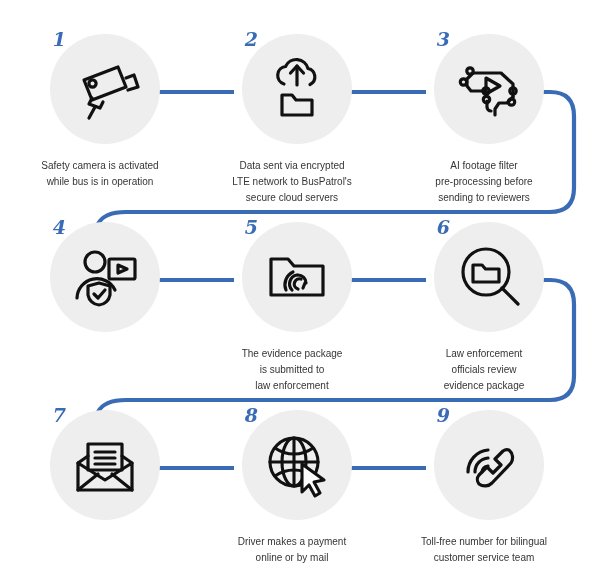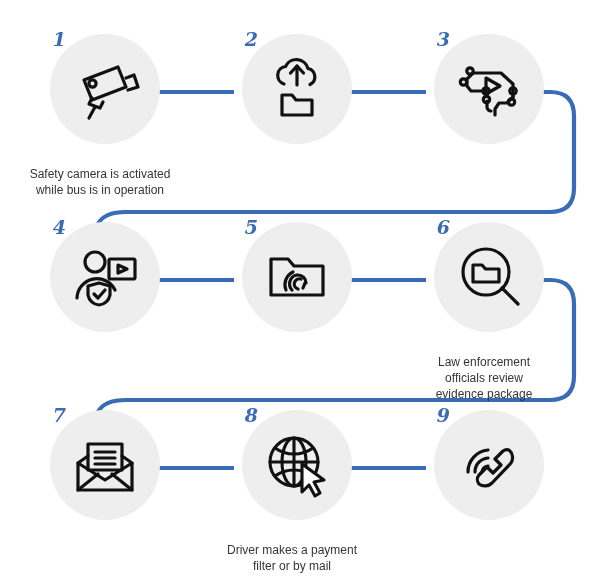--- a/index.html
+++ b/index.html
@@ -47,22 +47,22 @@
     width:56px;
     text-align:right;
     font-family:"DejaVu Serif", serif;
     font-style:italic;
     font-weight:700;
     font-size:19px;
     color:#3a6cb5;
     letter-spacing:0px;
   }
   .caption{
-    margin-top:18px;
-    font-size:12px;
+    margin-top:10px;
+    font-size:10px;
     line-height:16.2px;
     color:#353535;
     font-family:"Liberation Sans", sans-serif;
     padding:0 4px;
     white-space:pre-line;
   }
 
   
   .r1{top:30px;}
   .r2{top:218px;}
@@ -118,20 +118,23 @@
       <div class="icon">
         <svg width="70" height="70" viewBox="0 0 70 70" fill="none" stroke="#111" stroke-width="3.2" stroke-linejoin="round" stroke-linecap="round">
           <path d="M22 30 a9 9 0 0 1 1.5 -17.5 a12 12 0 0 1 22.5 2 a8.5 8.5 0 0 1 2 16"></path>
           <path d="M35 31 L35 12"></path>
           <path d="M28.5 19 L35 12 L41.5 19"></path>
           <path d="M20 41 L30 41 L34 46 L50 46 L50 61 L20 61 Z"></path>
         </svg>
       </div>
       <div class="num">2</div>
     </div>
+    <div class="caption">Data sent via encrypted
+LTE network to BusPatrol's
+secure cloud servers</div>
   </div>
 
   <div class="step r1 c3">
     <div class="circle-wrap">
       <div class="circle"></div>
       <div class="icon">
         <svg width="72" height="72" viewBox="0 0 72 72" fill="none" stroke="#111" stroke-width="3.2" stroke-linejoin="round" stroke-linecap="round">
           <path d="M20 20 L48 20 L60 31 L60 44"></path>
           <path d="M20 20 L14 26 L14 33 L18 38 L32 38"></path>
           <path d="M60 44 L54 50 L46 50 L42 56 L42 62"></path>
@@ -140,20 +143,23 @@
           <circle cx="10.5" cy="29" r="3.2"></circle>
           <circle cx="33" cy="38" r="3.2"></circle>
           <circle cx="33.5" cy="46.5" r="3.2"></circle>
           <circle cx="60" cy="38" r="3.2"></circle>
           <circle cx="58.5" cy="49" r="3.2"></circle>
           <path d="M33 25 L47 33 L33 41 Z"></path>
         </svg>
       </div>
       <div class="num">3</div>
     </div>
+    <div class="caption">AI footage filter
+pre-processing before
+sending to reviewers</div>
   </div>
 
   <div class="step r2 c1">
     <div class="circle-wrap">
       <div class="circle"></div>
       <div class="icon">
         <svg width="72" height="72" viewBox="0 0 72 72" fill="none" stroke="#111" stroke-width="3.2" stroke-linejoin="round" stroke-linecap="round">
           <circle cx="26" cy="21" r="10"></circle>
           <path d="M8 57 A20 20 0 0 1 46 49"></path>
           <rect x="40" y="18" width="26" height="20" rx="1.5"></rect>
@@ -174,20 +180,23 @@
           <path d="M9 17 L26 17 L32 24 L61 24 L61 53 L9 53 Z"></path>
           <path d="M24 48 A14 14 0 0 1 31 30"></path>
           <path d="M30 48 A9 9 0 0 1 35 33"></path>
           <path d="M36 47 A5 5 0 0 1 39 37"></path>
           <path d="M41 46 L43 41"></path>
           <path d="M36 33 A8 8 0 0 1 44 41"></path>
         </svg>
       </div>
       <div class="num">5</div>
     </div>
+    <div class="caption">The evidence package
+is submitted to
+law enforcement</div>
   </div>
 
   <div class="step r2 c3">
     <div class="circle-wrap">
       <div class="circle"></div>
       <div class="icon">
         <svg width="70" height="70" viewBox="0 0 70 70" fill="none" stroke="#111" stroke-width="3.2" stroke-linejoin="round" stroke-linecap="round">
           <circle cx="32" cy="30" r="23"></circle>
           <path d="M48 46 L64 62"></path>
           <path d="M19 23 L28 23 L31.5 27 L45 27 L45 40 L19 40 Z"></path>
@@ -230,31 +239,33 @@
           <path d="M8 32 L56 32"></path>
           <ellipse cx="32" cy="32" rx="12" ry="24"></ellipse>
           <path d="M13 18 A33 33 0 0 0 51 18"></path>
           <path d="M13 46 A33 33 0 0 1 51 46"></path>
           <path d="M40 34 L40 62 L47 55 L53 66 L58 63 L52 52 L62 50 Z" fill="#fff"></path>
         </svg>
       </div>
       <div class="num">8</div>
     </div>
     <div class="caption">Driver makes a payment
-filter or by mail</div>
+online or by mail</div>
   </div>
 
   <div class="step r3 c3">
     <div class="circle-wrap">
       <div class="circle"></div>
       <div class="icon">
         <svg width="70" height="70" viewBox="0 0 70 70" fill="none" stroke="#111" stroke-width="3.2" stroke-linejoin="round" stroke-linecap="round">
           <path d="M34 20 A22 22 0 0 0 14 42"></path>
           <path d="M34 28 A14 14 0 0 0 21 42"></path>
           <path d="M34 36 A7 7 0 0 0 28 42"></path>
           <path d="M55 20 A10 10 0 0 1 57 33 L38 53 A10 10 0 0 1 25 54 A7 7 0 0 1 25 45 L33 37 L39 43 L47 35 L41 29 L49 21 A7 7 0 0 1 55 20 Z"></path>
         </svg>
       </div>
       <div class="num">9</div>
     </div>
+    <div class="caption">Toll-free number for bilingual
+customer service team</div>
   </div>
 
 </div>
 
 </body></html>

